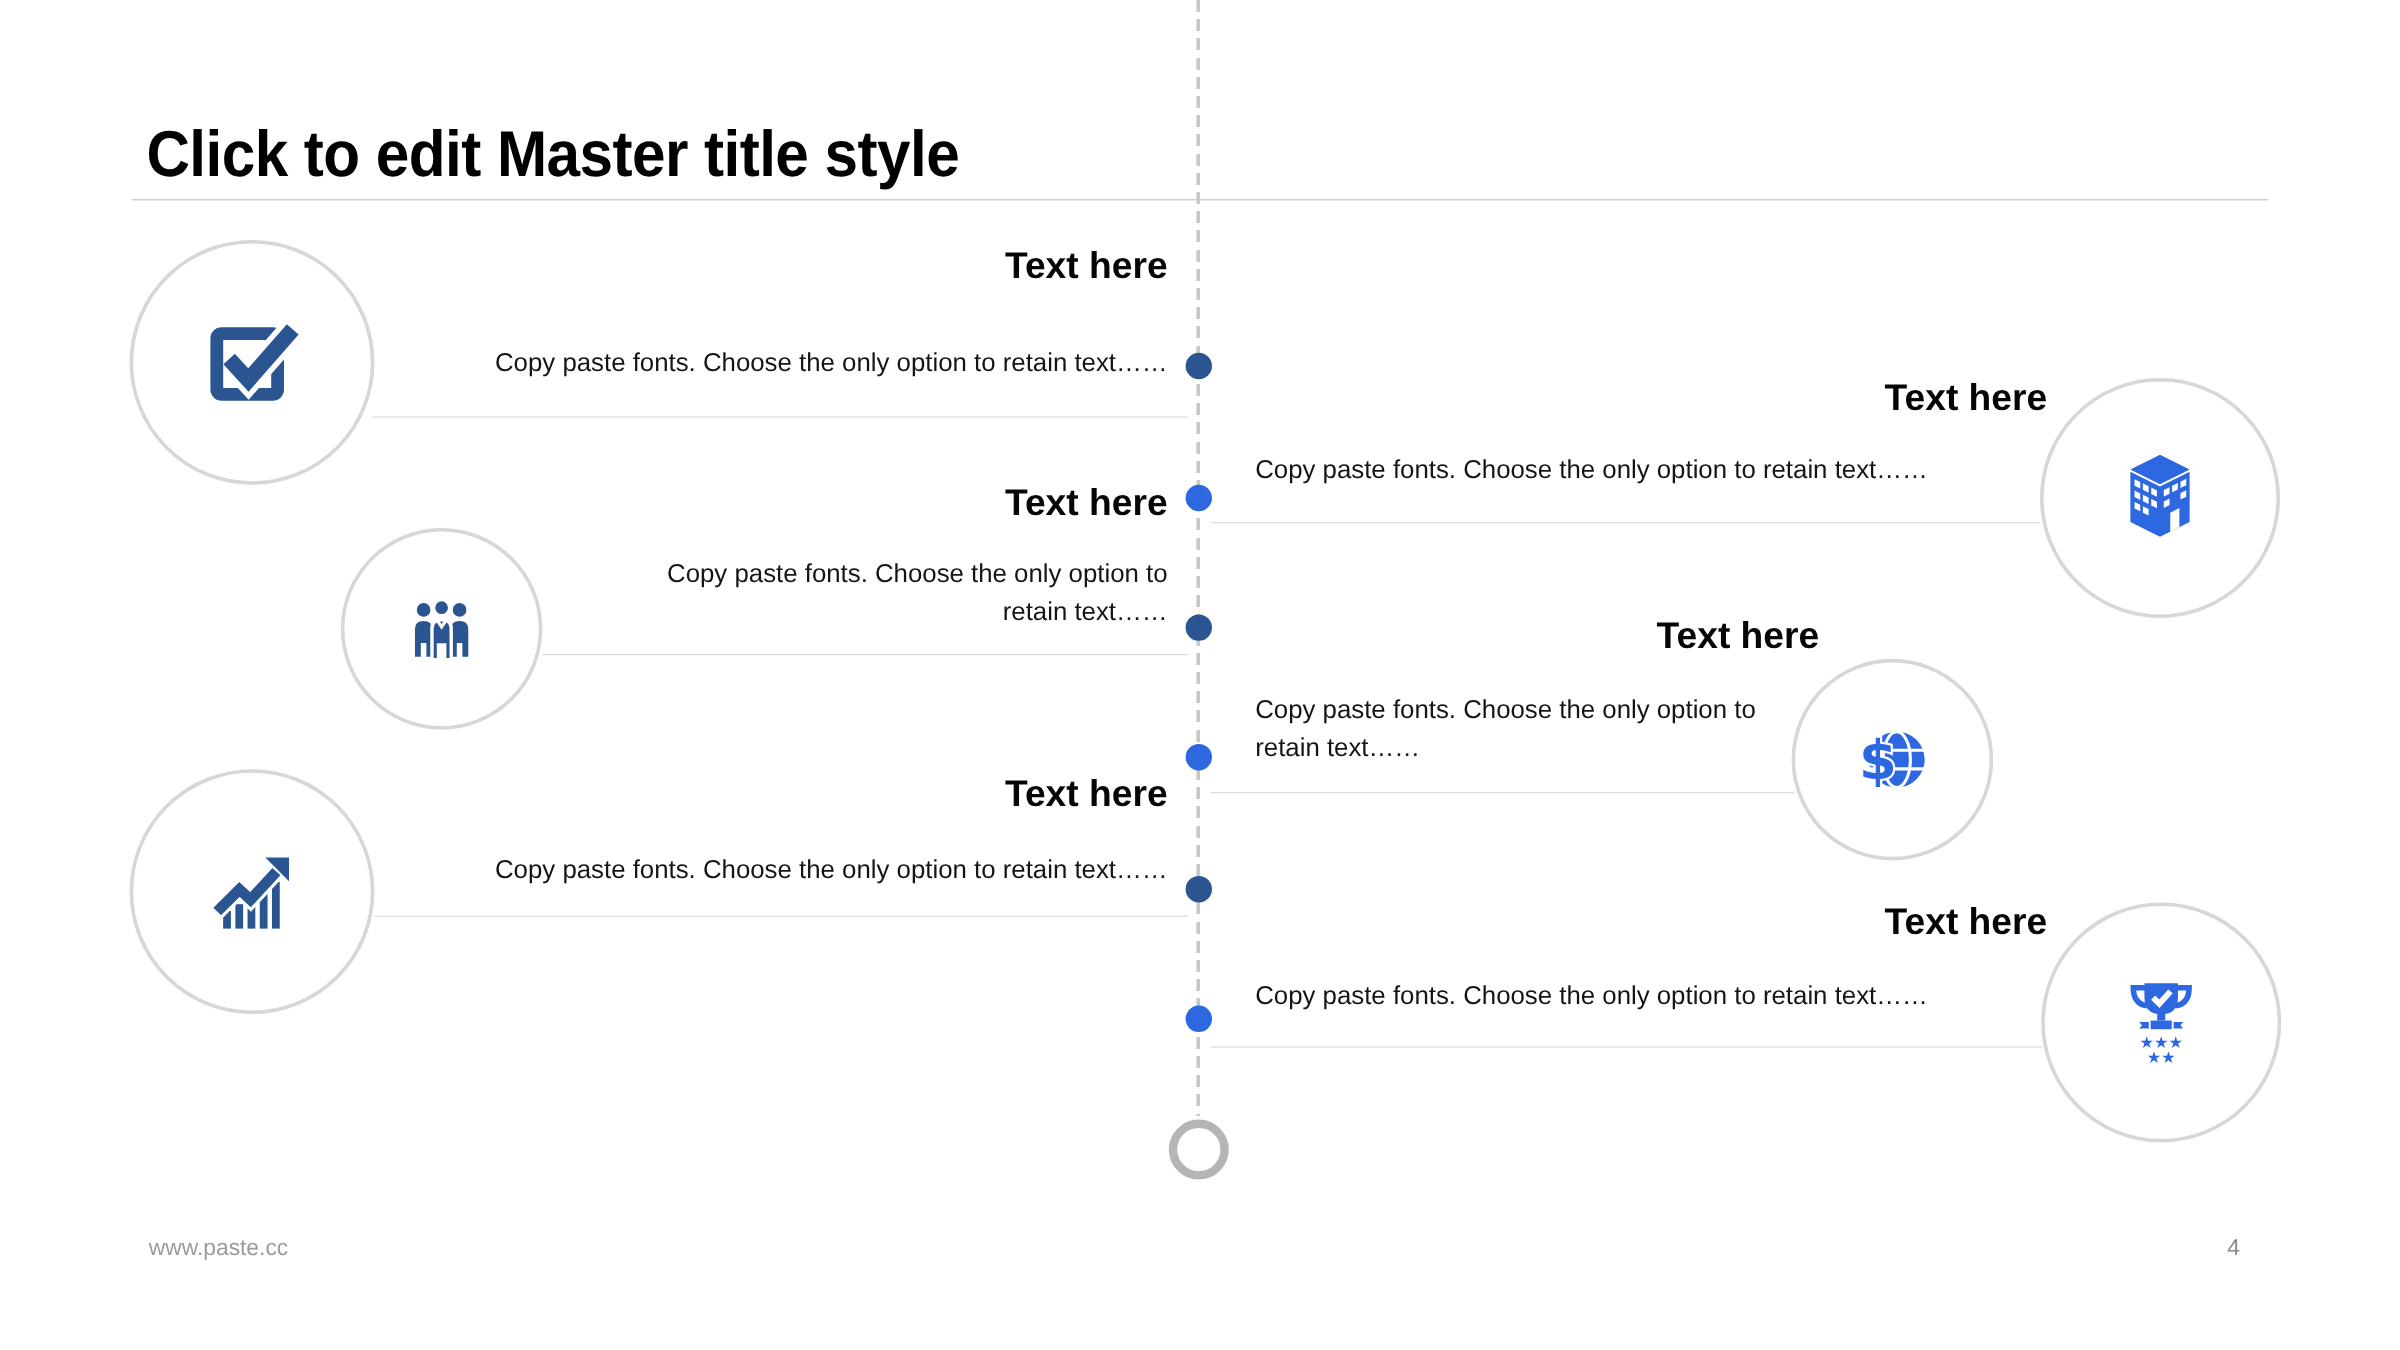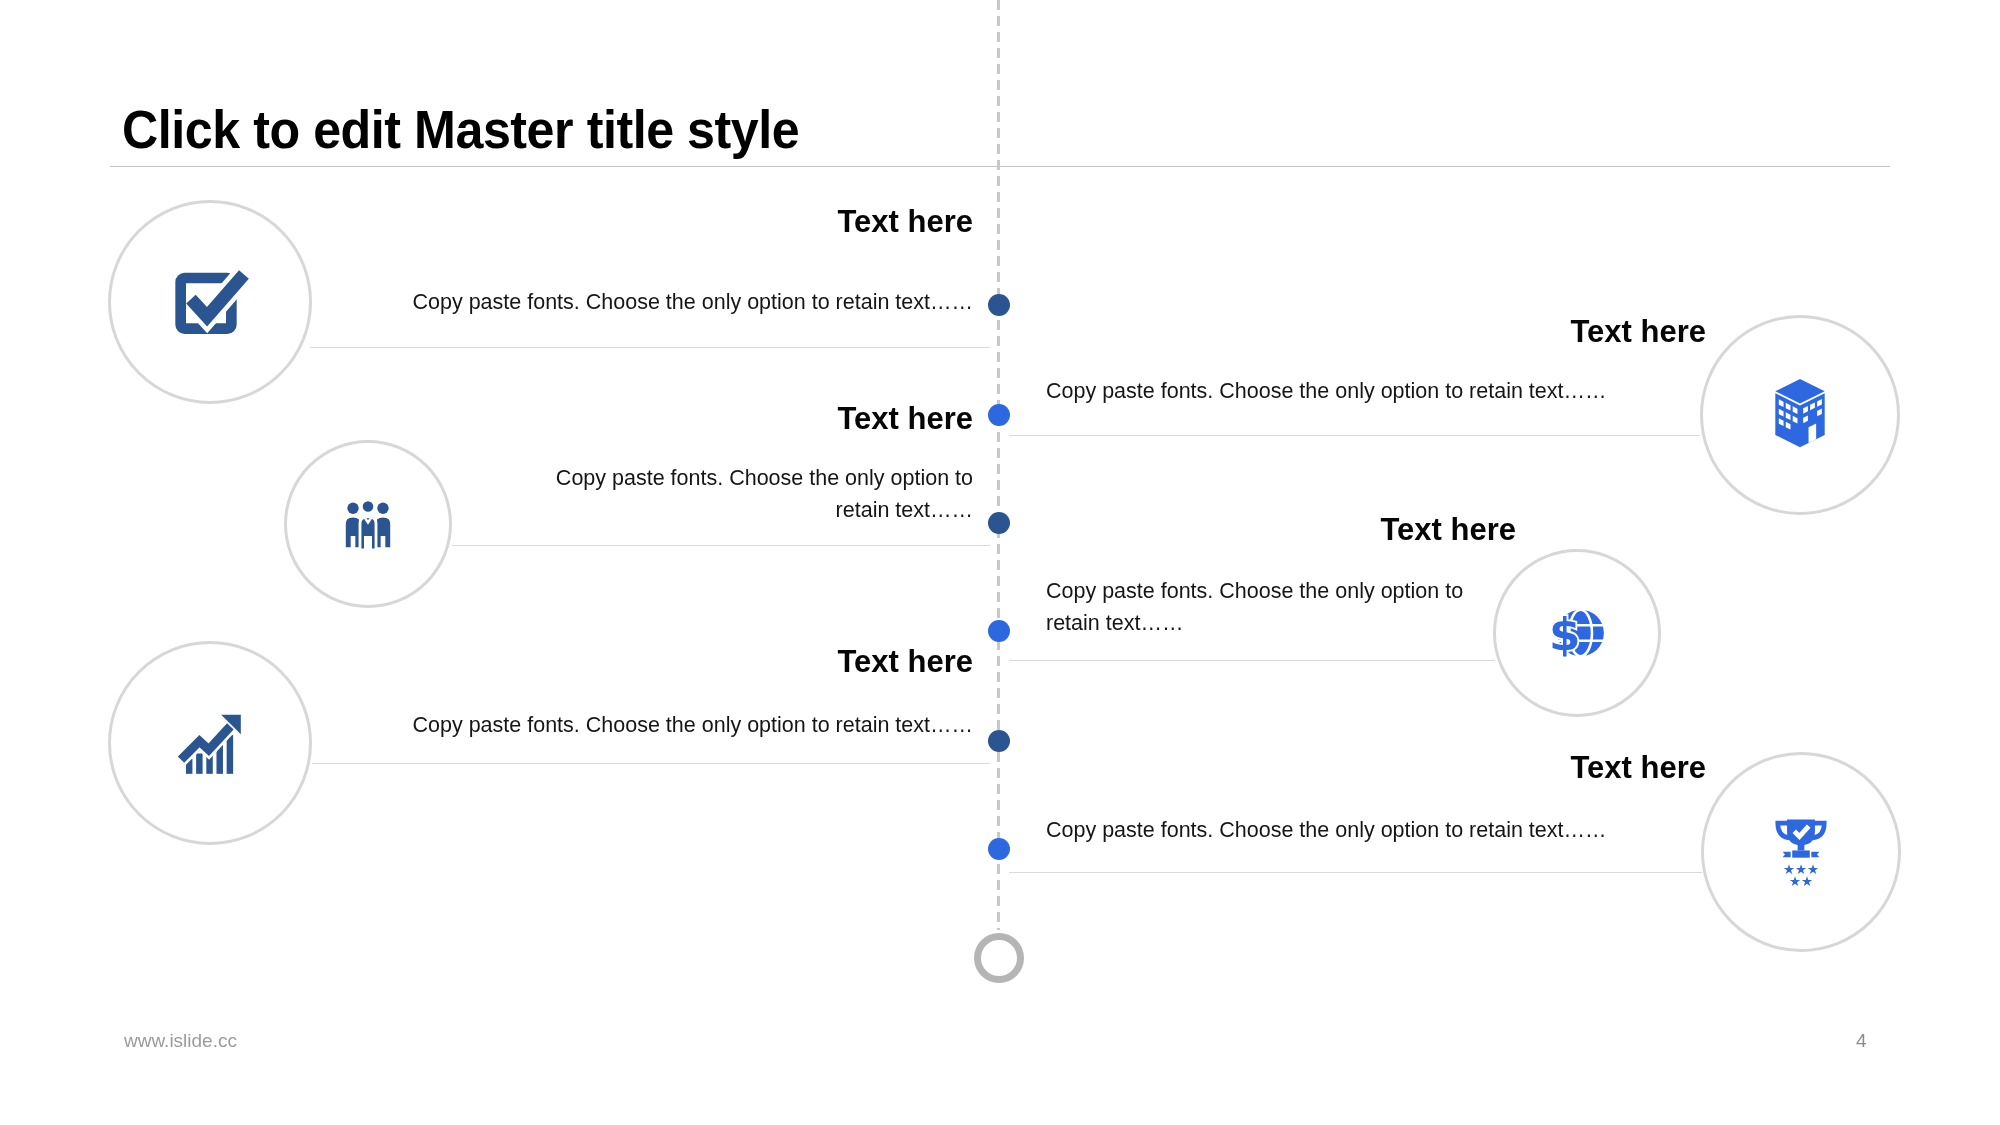--- a/index.html
+++ b/index.html
@@ -201,16 +201,16 @@
       <path d="M9.4 7 L11.4 9 L15 5" fill="none" stroke="#fff" stroke-width="1.9"></path>
       <rect x="10.7" y="12.2" width="2.6" height="2.2"></rect>
       <rect x="8.6" y="14.4" width="6.8" height="2.8"></rect>
       <path d="M4.9 14.9 H8 V17 H4.9 L5.8 15.95 Z"></path>
       <path d="M19.1 14.9 H16 V17 H19.1 L18.2 15.95 Z"></path>
       <text x="12" y="23.4" text-anchor="middle" font-size="5.2">★★★</text>
       <text x="12" y="28" text-anchor="middle" font-size="5.2">★★</text>
     </svg>
   </div>
 
-  <div class="site">www.islide.cc</div>
+  <div class="site">www.paste.cc</div>
   <div class="pageno">4</div>
 
 </div>
 
 </body></html>

